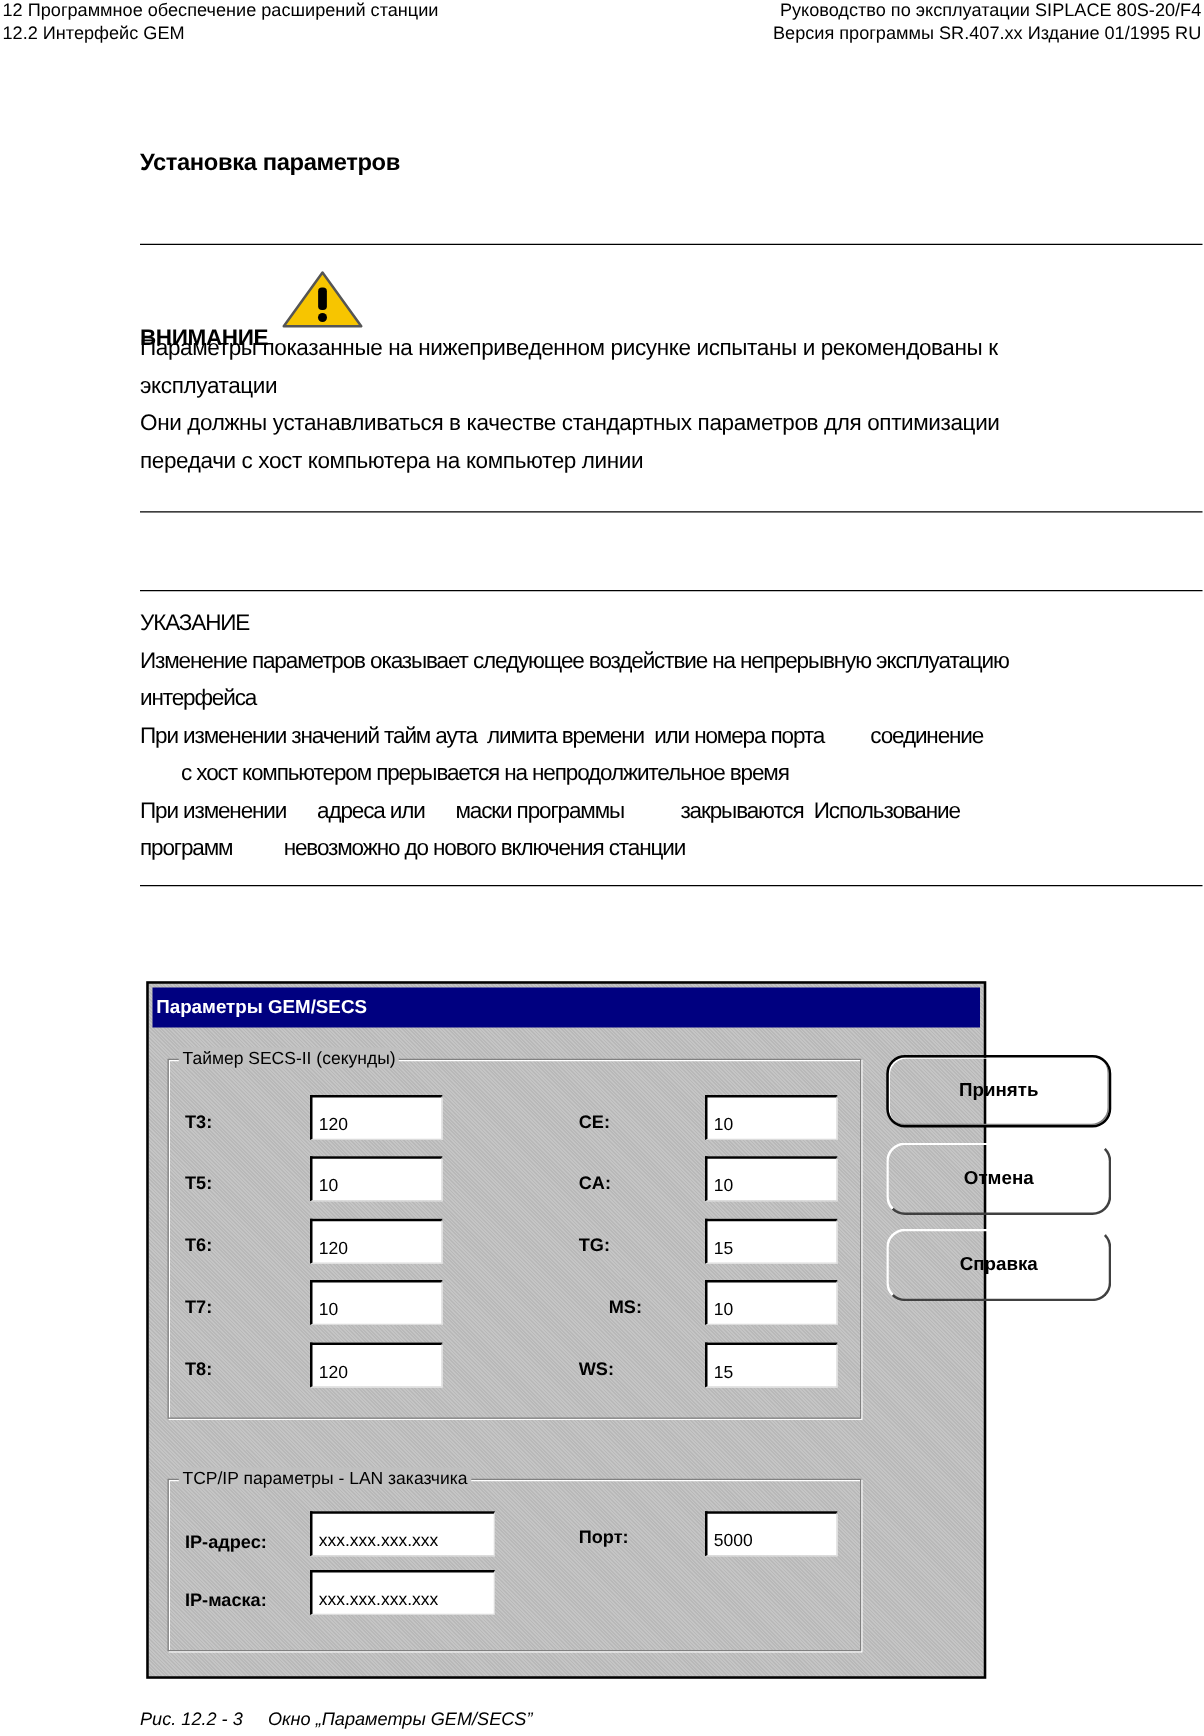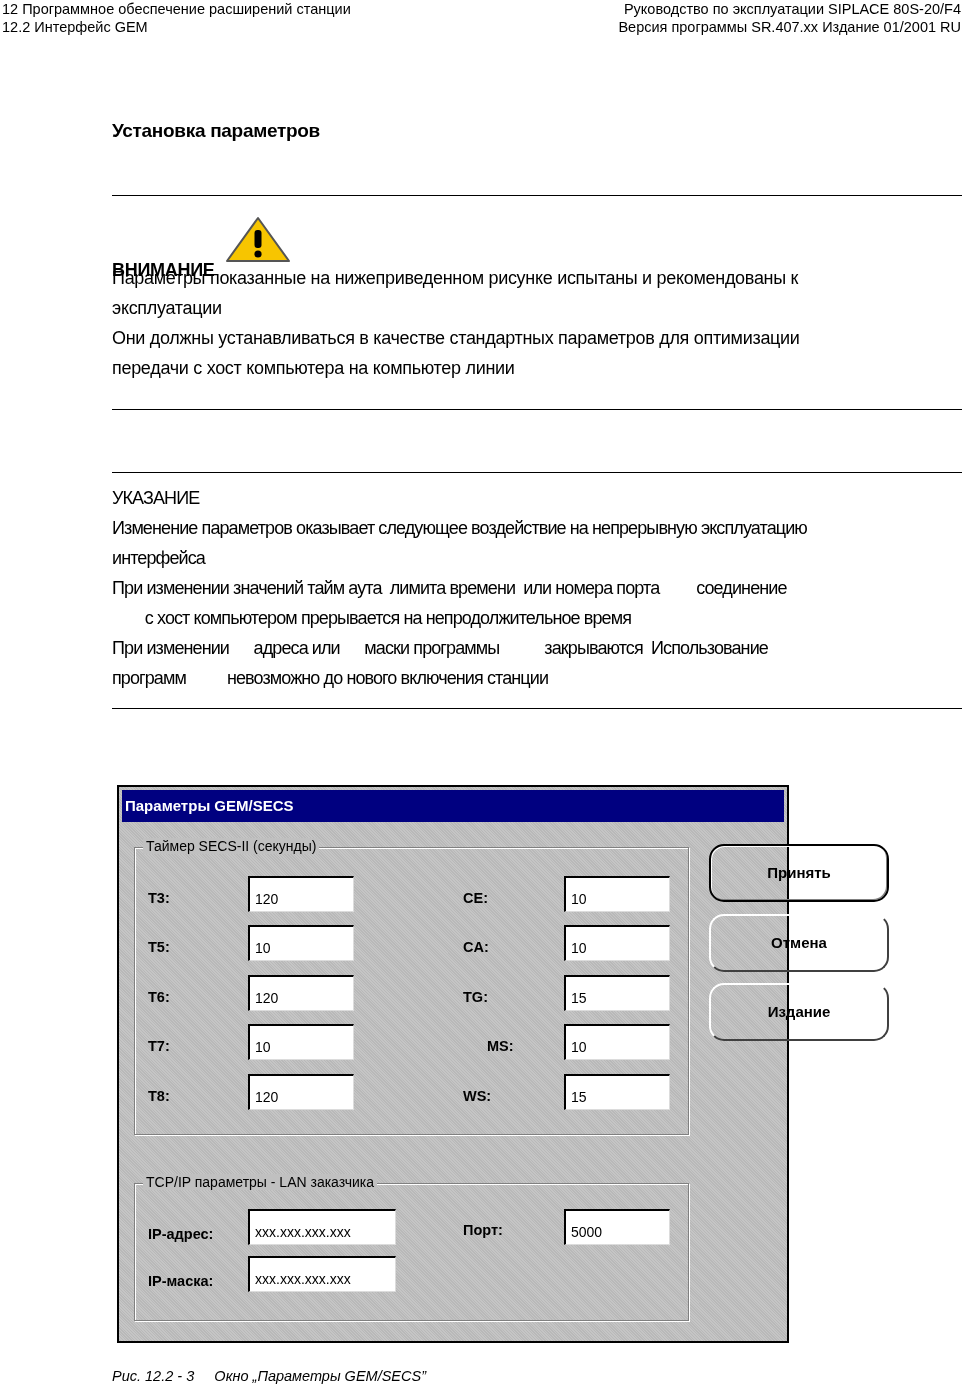--- a/index.html
+++ b/index.html
@@ -30,21 +30,21 @@
          font-weight:bold; font-size:15px; font-family:"Liberation Sans", sans-serif; text-align:center; padding-top:0;border-radius:15px; }
   .btn.default { border:2px solid #000; box-shadow: inset 1px 1px 0 #fff, inset -1px -1px 0 #808080; }
   .caption { left:112px; top:1368px; font-size:14.5px; font-style:italic; white-space:pre; }
 </style>
 </head>
 <body>
 
 <div class="abs hdr" style="left:2px; top:0px;">12 Программное обеспечение расширений станции</div>
 <div class="abs hdr" style="left:2px; top:18px;">12.2 Интерфейс GEM</div>
 <div class="abs hdr hdr-r" style="top:0px;">Руководство по эксплуатации SIPLACE 80S-20/F4</div>
-<div class="abs hdr hdr-r" style="top:18px;">Версия программы SR.407.xx  Издание 01/2001 RU</div>
+<div class="abs hdr hdr-r" style="top:18px;">Версия программы SR.407.xx  Издание 01/1995 RU</div>
 
 <div class="abs title">Установка параметров</div>
 
 <div class="abs rule" style="top:195px;"></div>
 
 <div class="abs para" style="left:112px; top:218px;">
   <div style="height:30px; position:relative;">
     <span class="warn-head" style="position:relative; top:12px;">ВНИМАНИЕ</span>
     <span class="warn-icon" style="position:relative; top:-2px;">
       <svg width="66" height="48" viewBox="0 0 66 48">
@@ -109,16 +109,16 @@
     <div class="lbl" style="left:13px; top:42px;">IP-адрес:</div>
     <input class="fld wide" style="left: 113px; top: 25px;" value="xxx.xxx.xxx.xxx">
     <div class="lbl" style="left:13px; top:89px;">IP-маска:</div>
     <input class="fld wide" style="left: 113px; top: 72px;" value="xxx.xxx.xxx.xxx">
     <div class="lbl" style="left:328px; top:38px;">Порт:</div>
     <input class="fld" style="left: 429px; top: 25px;" value="5000">
   </div>
 
   <button class="btn default" style="top:57px;">Принять</button>
   <button class="btn" style="top:127px;">Отмена</button>
-  <button class="btn" style="top:196px;">Издание</button>
+  <button class="btn" style="top:196px;">Справка</button>
 </div>
 
 <div class="abs caption">Рис. 12.2 - 3     Окно „Параметры GEM/SECS”</div>
 
 </body></html>

